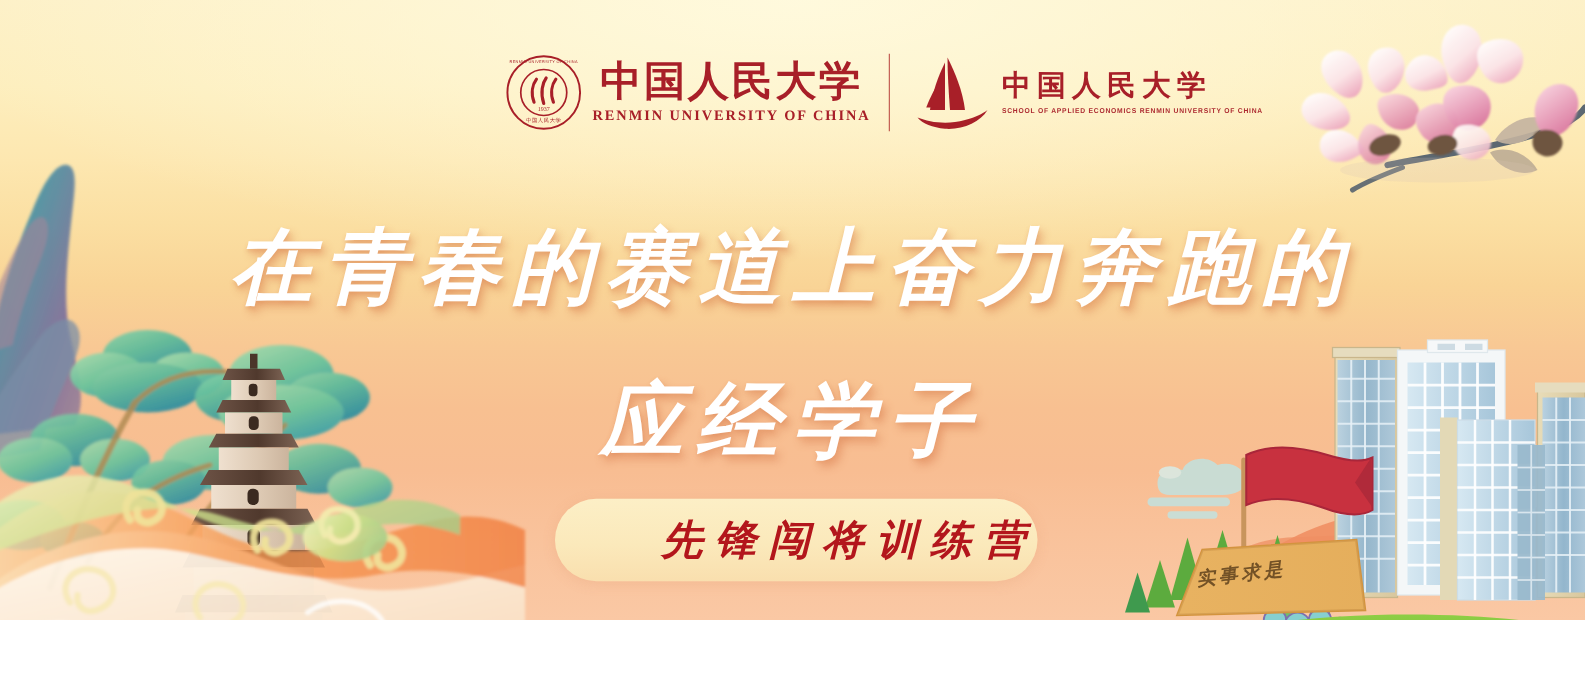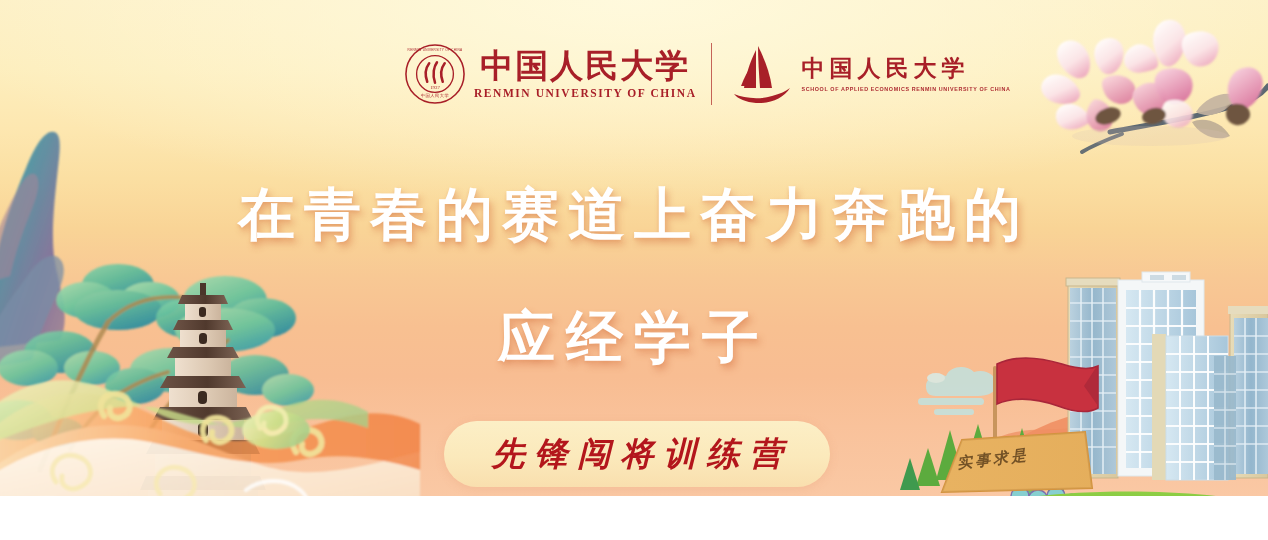--- a/index.html
+++ b/index.html
@@ -60,37 +60,38 @@
 
   
   .headline{
     position:absolute;left:0;top:163px;width:1268px;text-align:center;
     pointer-events:none;
   }
   .hl-line{
     color:#ffffff;
     font-family:"Liberation Serif", serif;
     font-weight:700;
-    font-size:57px;
+    font-style:italic;
+    font-size:66px;
     line-height:104px;
     letter-spacing:9px;
     text-shadow:
       3px 5px 7px rgba(214,118,72,0.48),
       0 2px 3px rgba(224,140,90,0.35);
     white-space:nowrap;
   }
   .hl-line.second{letter-spacing:11px;margin-top:19px;}
 
   
   .pill{
-    position:absolute;left:444px;top:421px;width:386px;height:66px;
+    position:absolute;left:444px;top:399px;width:386px;height:66px;
     border-radius:33px;
     background:linear-gradient(180deg,#fcefc6 0%,#fbe9bb 55%,#f9dfae 100%);
     box-shadow:0 2px 10px rgba(214,140,92,0.18);
-    display:flex;align-items:center;justify-content:center;
+    display:flex;align-items:center;justify-content:flex-end;
   }
   .pill-text{
     color:#b3161c;
     font-family:"Liberation Serif", serif;
     font-weight:700;font-style:italic;
     font-size:33px;letter-spacing:10px;
     text-indent:10px;white-space:nowrap;
   }
 
   

